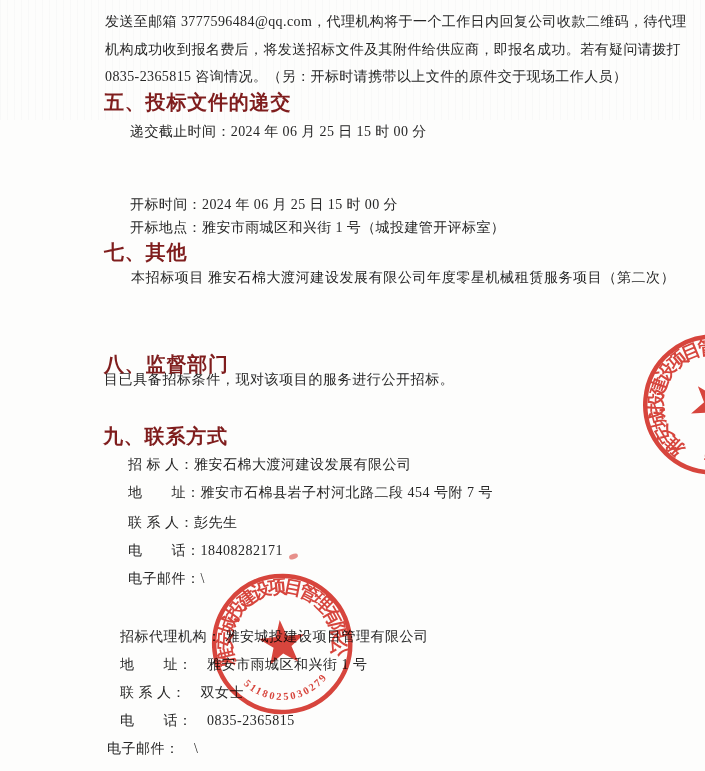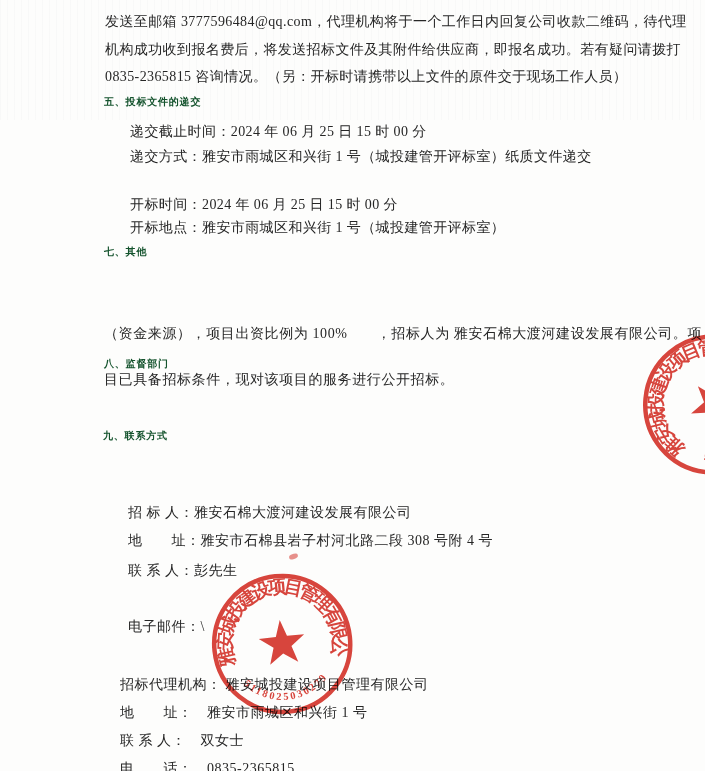--- a/index.html
+++ b/index.html
@@ -20,26 +20,26 @@
   .line{
     position:absolute;
     white-space:nowrap;
     font-size:14px;
     line-height:18px;
     letter-spacing:0.4px;
     color:#262626;
   }
   .heading{
     font-weight:700;
-    font-size:10px;
-    color:#14532d;
+    font-size:20px;
+    color:#7f1d1d;
     letter-spacing:0.8px;
   }
   .para{letter-spacing:0.6px;}
-  .contact{letter-spacing:0.5px;margin-top:48px;}
+  .contact{letter-spacing:0.5px;}
   .stamp{
     position:absolute;
     width:160px;height:160px;
     mix-blend-mode:multiply;
     opacity:0.93;
   }
   .stamp-main{left:202px;top:562px;transform:rotate(-6deg);}
   .stamp-edge{left:632px;top:323px;transform:rotate(-40deg);}
   .stamp text{
     font-family:"Liberation Serif","DejaVu Serif",serif;
@@ -60,36 +60,36 @@
 <div class="page">
 
   <div class="scan-stripes"></div>
 
   <div class="line" style="left:105px;top:13px">发送至邮箱 3777596484@qq.com，代理机构将于一个工作日内回复公司收款二维码，待代理</div>
   <div class="line" style="left:105px;top:41px">机构成功收到报名费后，将发送招标文件及其附件给供应商，即报名成功。若有疑问请拨打</div>
   <div class="line" style="left:105px;top:68px">0835-2365815 咨询情况。（另：开标时请携带以上文件的原件交于现场工作人员）</div>
 
   <div class="line heading" style="left:104px;top:93px">五、投标文件的递交</div>
   <div class="line" style="left:130px;top:123px">递交截止时间：2024 年 06 月 25 日  15 时 00 分</div>
-  <div class="line" style="left:130px;top:148px">递交方式：雅安市雨城区和兴街 1 号（城投建管开评标室）纸质文件递交</div>
 
   <div class="line" style="left:130px;top:196px">开标时间：2024 年 06 月 25 日  15 时 00 分</div>
   <div class="line" style="left:130px;top:219px">开标地点：雅安市雨城区和兴街 1 号（城投建管开评标室）</div>
 
   <div class="line heading" style="left:104px;top:243px">七、其他</div>
-  <div class="line para" style="left:104px;top:325px">（资金来源），项目出资比例为 100%　　，招标人为 雅安石棉大渡河建设发展有限公司。项</div>
+  <div class="line para" style="left:131px;top:269px">本招标项目 雅安石棉大渡河建设发展有限公司年度零星机械租赁服务项目（第二次）</div>
   <div class="line para" style="left:104px;top:371px">目已具备招标条件，现对该项目的服务进行公开招标。</div>
 
   <div class="line heading" style="left:104px;top:355px">八、监督部门</div>
 
   <div class="line heading" style="left:103px;top:427px">九、联系方式</div>
 
   <div class="line contact" style="left:128px;top:456px">招 标 人：雅安石棉大渡河建设发展有限公司</div>
-  <div class="line contact" style="left:128px;top:484px">地　　址：雅安市石棉县岩子村河北路二段 308 号附 4 号</div>
+  <div class="line contact" style="left:128px;top:484px">地　　址：雅安市石棉县岩子村河北路二段 454 号附 7 号</div>
   <div class="line contact" style="left:128px;top:514px">联 系 人：彭先生</div>
+  <div class="line contact" style="left:128px;top:542px">电　　话：18408282171</div>
   <div class="line contact" style="left:128px;top:570px">电子邮件：\</div>
 
   <div class="line contact" style="left:120px;top:628px">招标代理机构： 雅安城投建设项目管理有限公司</div>
   <div class="line contact" style="left:120px;top:656px">地　　址：　雅安市雨城区和兴街 1 号</div>
   <div class="line contact" style="left:120px;top:684px">联 系 人：　双女士</div>
   <div class="line contact" style="left:120px;top:712px">电　　话：　0835-2365815</div>
   <div class="line contact" style="left:107px;top:740px">电子邮件：　\</div>
 
   <div class="ink-speck"></div>
 

